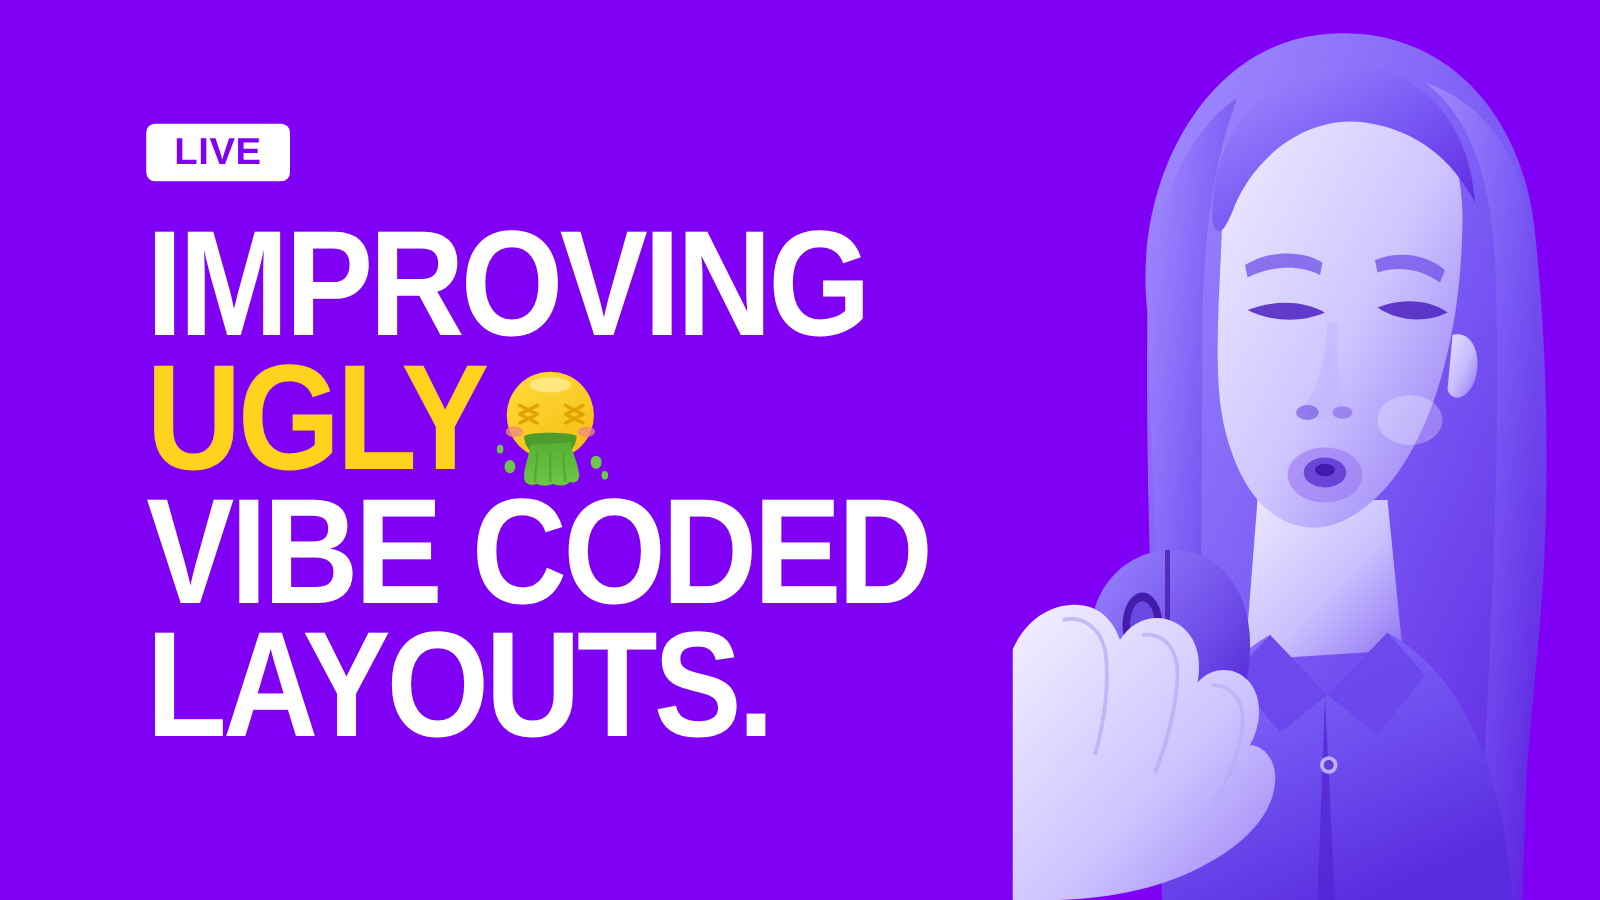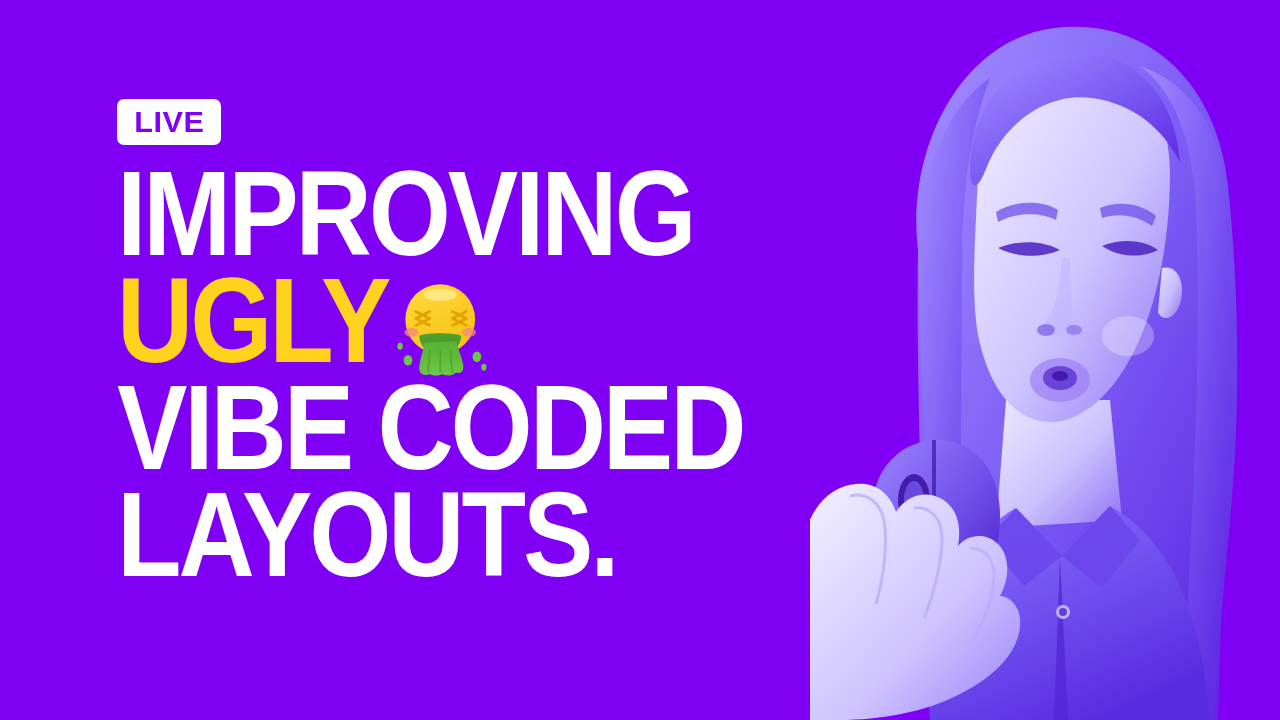--- a/index.html
+++ b/index.html
@@ -30,39 +30,39 @@
   .content {
     position:absolute;
     left:117px; top:0;
     width:780px; height:720px;
     z-index:5;
   }
 
   .live-badge {
     position:absolute;
     left:0px; top:99px;
-    width:104px; height:46px;
+    width:115px; height:46px;
     background:#FFFFFF;
     border-radius:7px;
     display:flex;
     align-items:center;
     justify-content:center;
   }
   .live-badge span {
     color:#8000F5;
     font-size:30px;
     font-weight:bold;
     letter-spacing:0.5px;
     line-height:1;
     transform:scaleX(1.02);
   }
 
   .headline {
     position:absolute;
-    left:0px; top:160px;
+    left:0px; top:174px;
     width:780px;
   }
 
   .hl-line {
     display:block;
     height:107px;
     line-height:107px;
     white-space:nowrap;
     font-size:120px;
     font-weight:bold;

